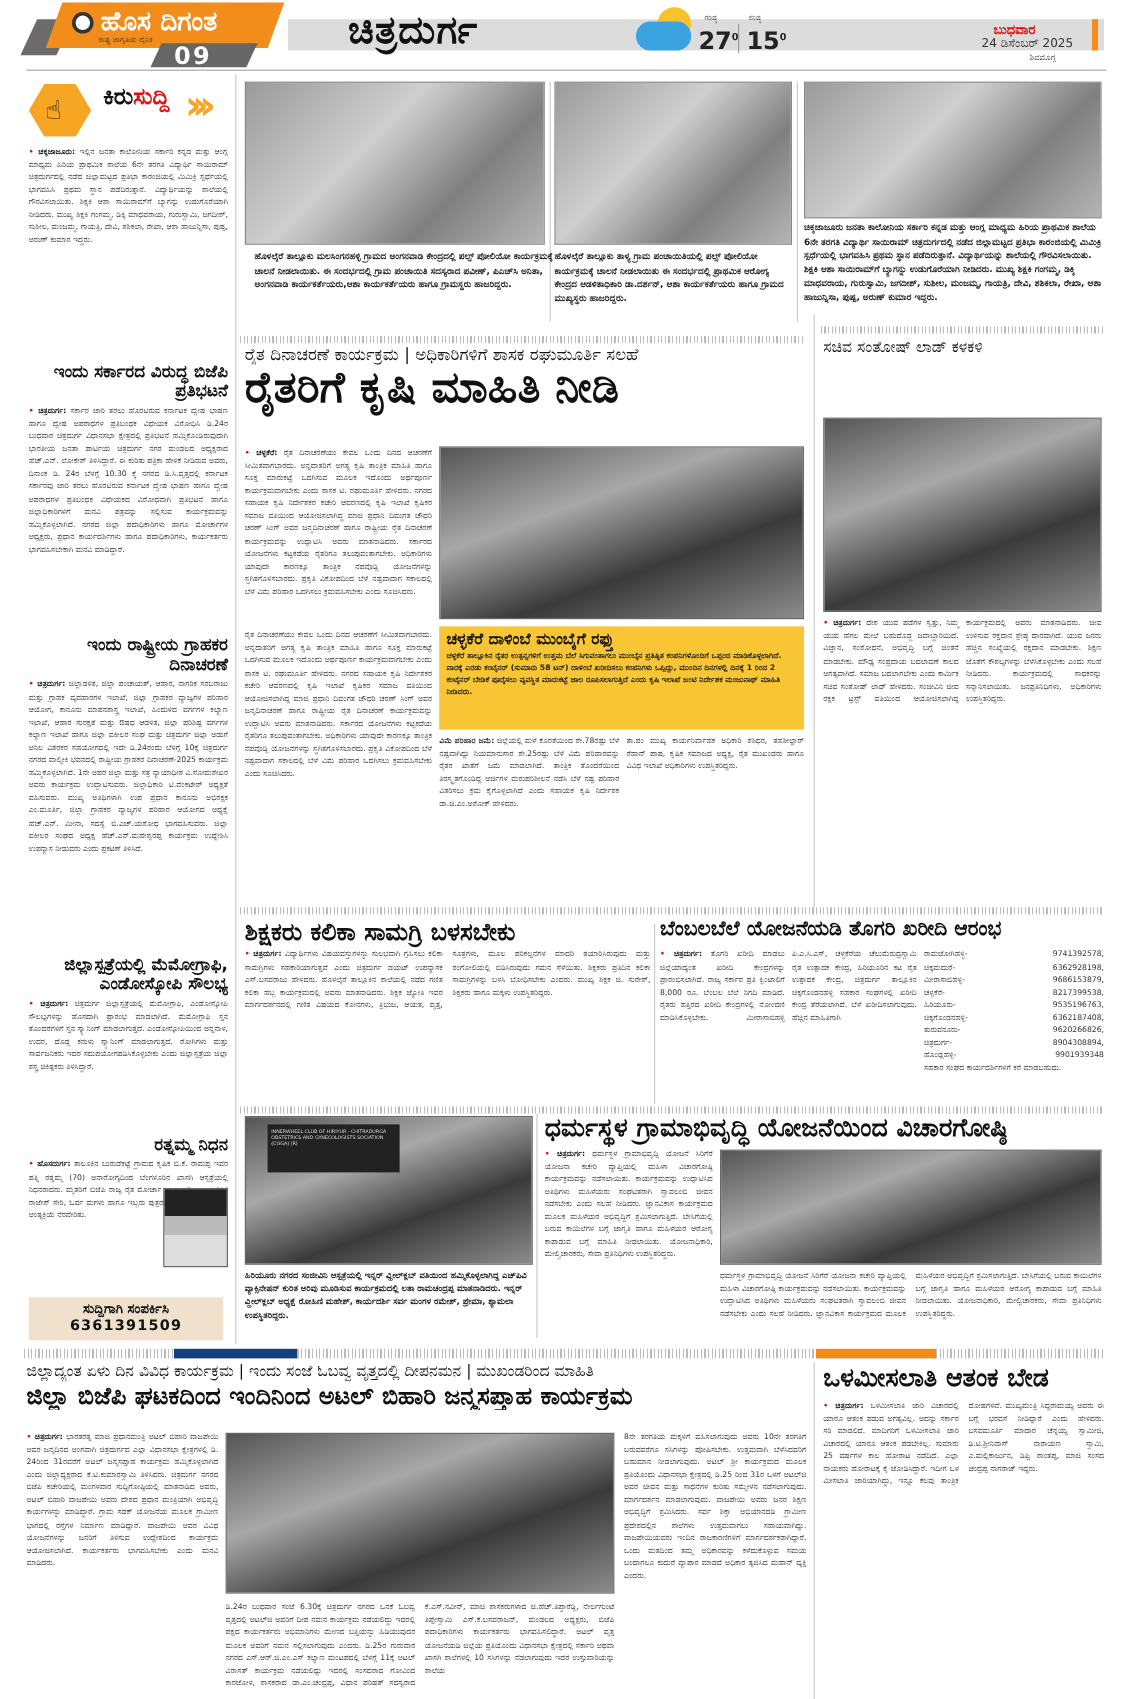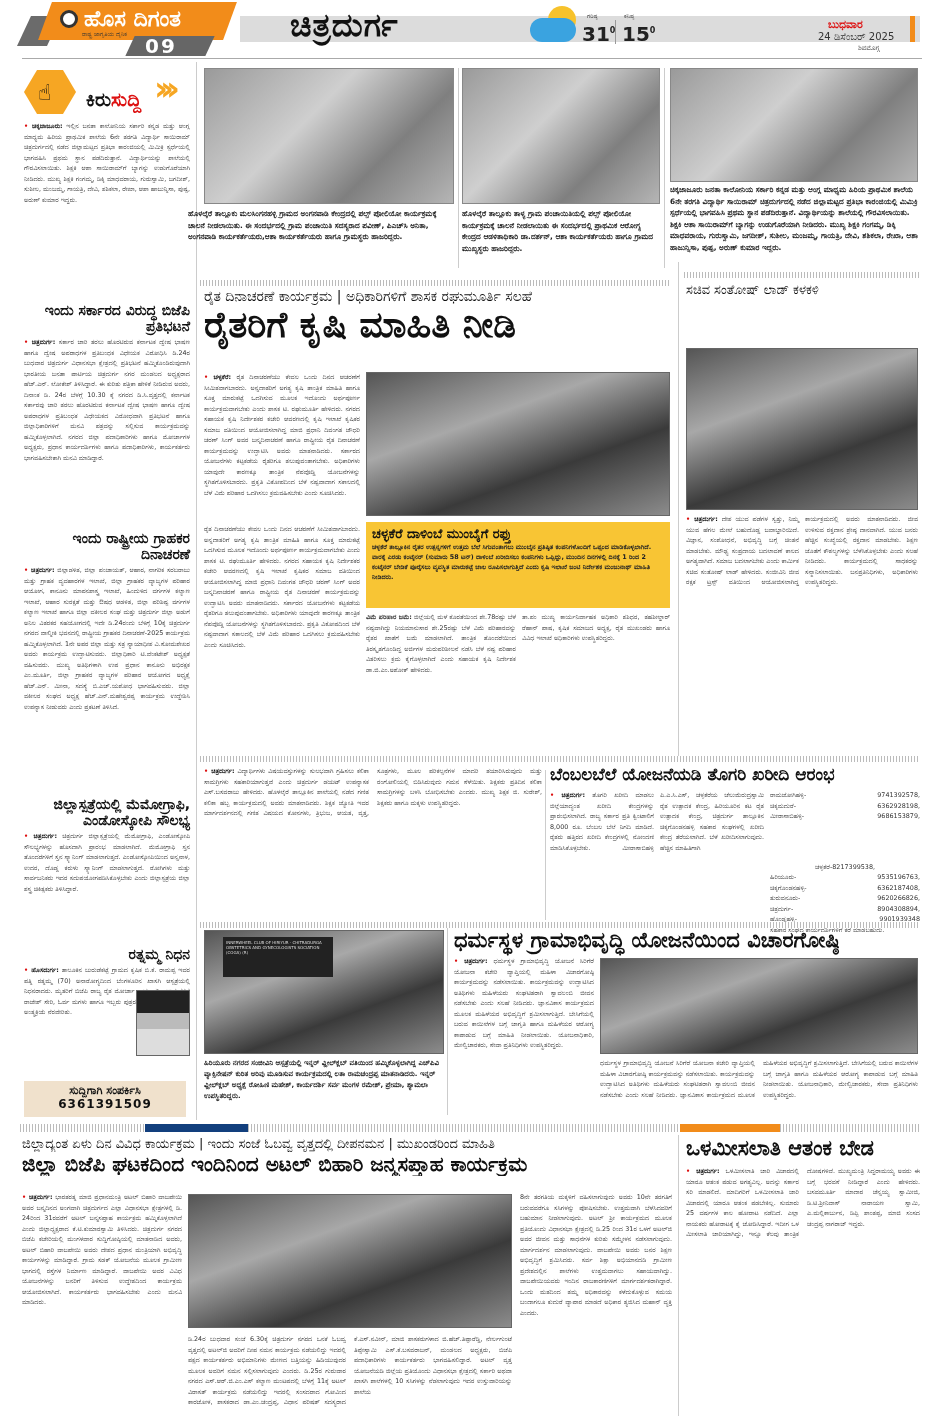--- a/index.html
+++ b/index.html
@@ -37,21 +37,21 @@
   .body-text { font-size: 6.4px; line-height: 10.5px; color: #333; text-align: justify; }
   .dateline { color: #111; font-weight: bold; }
   .dateline::before { content: "• "; color: #d11; }
   .head-l { font-weight: bold; color: #111; line-height: 1.15; }
   .caption { font-size: 7.4px; line-height: 11.5px; color: #222; font-weight: bold; }
 
   
   .ks-hex { left: 24px; top: 70px; width: 52px; height: 44px; background: #f6a623; clip-path: polygon(25% 0, 75% 0, 100% 50%, 75% 100%, 25% 100%, 0 50%); }
   .ks-hand { left: 38px; top: 80px; font-size: 22px; }
   .ks-chev { left: 154px; top: 68px; font-size: 34px; color: #f6a623; font-weight: bold; letter-spacing: -8px; }
-  .ks-label { left: 86px; top: 88px; font-size: 19px; font-weight: bold; white-space: nowrap; }
+  .ks-label { left: 86px; top: 70px; font-size: 19px; font-weight: bold; white-space: nowrap; }
   .ks-label .red { color: #d11; }
 
   .contact-box { left: 24px; top: 1081px; width: 162px; height: 36px; background: #f0e1cc; text-align: center; }
   .contact-box .t { font-size: 11px; font-weight: bold; margin-top: 3px; }
   .contact-box .n { font-size: 12px; font-weight: bold; letter-spacing: 1px; }
 
   .yellow-box { left: 366px; top: 522px; width: 304px; height: 86px; background: #f8c534; padding: 4px 6px; }
   .yellow-box .h { font-size: 13px; font-weight: bold; color: #111; }
   .yellow-box .b { font-size: 6.4px; line-height: 10px; font-weight: bold; color: #222; }
 
@@ -67,21 +67,21 @@
   <div class="abs mh-logo"></div>
   <div class="abs mh-logo-emblem"></div>
   <div class="abs mh-logo-text" style="left:84px;">ಹೊಸ ದಿಗಂತ</div>
   <div class="abs mh-tagline">ರಾಷ್ಟ್ರ ಜಾಗೃತಿಯ ದೈನಿಕ</div>
   <div class="abs mh-page-tab"></div>
   <div class="abs mh-page-no">09</div>
   <div class="abs mh-city">ಚಿತ್ರದುರ್ಗ</div>
   <div class="abs mh-sun"></div>
   <div class="abs mh-cloud"></div>
   <div class="abs mh-temp-label" style="left:587px;top:12px;">ಗರಿಷ್ಠ</div>
-  <div class="abs mh-temp" style="left:582px;top:22px;"><span>31</span><sup>0</sup></div>
+  <div class="abs mh-temp" style="left:582px;top:22px;"><span>27</span><sup>0</sup></div>
   <div class="abs mh-divider"></div>
   <div class="abs mh-temp-label" style="left:624px;top:12px;">ಕನಿಷ್ಠ</div>
   <div class="abs mh-temp" style="left:622px;top:22px;"><span>15</span><sup>0</sup></div>
   <div class="abs mh-day">ಬುಧವಾರ</div>
   <div class="abs mh-date">24 ಡಿಸೆಂಬರ್ 2025</div>
   <div class="abs mh-edition">ಶಿವಮೊಗ್ಗ</div>
   <div class="abs mh-orange-bar"></div>
   <div class="abs mh-rule"></div>
 </div>
 
@@ -122,21 +122,21 @@
   <div class="photo-bw" style="position:absolute;left:112px;top:44px;width:54px;height:66px;background:linear-gradient(180deg,#222 0 35%,#bbb 35% 60%,#ddd 60%);"></div>
   <div class="body-text" style="margin-top:3px;width:166px;height:106px;overflow:hidden;"><span class="dateline">ಹೊಸದುರ್ಗ:</span> <span>ತಾಲೂಕಿನ ಬುರುಡೆಕಟ್ಟೆ ಗ್ರಾಮದ ಕೃಷಿಕ ಬಿ.ಕೆ. ರಾಮಪ್ಪ ಇವರ ಪತ್ನಿ ರತ್ನಮ್ಮ (70) ಅನಾರೋಗ್ಯದಿಂದ ಬೆಂಗಳೂರಿನ ಖಾಸಗಿ ಆಸ್ಪತ್ರೆಯಲ್ಲಿ ನಿಧನರಾದರು. ಮೃತರಿಗೆ ಬಿಜೆಪಿ ರಾಜ್ಯ ರೈತ ಮೋರ್ಚಾ ಕಾರ್ಯದರ್ಶಿ ಬುರುಡೆಕಟ್ಟೆ ರಾಜೇಶ್ ಸೇರಿ, ಓರ್ವ ಮಗಳು ಹಾಗೂ ಇಬ್ಬರು ಪುತ್ರರು ಇದ್ದಾರೆ. ಹೋಬಳಿಯಲ್ಲಿ ಅಂತ್ಯಕ್ರಿಯೆ ನೆರವೇರಿತು.</span></div>
 </div>
 
 <div class="abs contact-box">
   <div class="t">ಸುದ್ದಿಗಾಗಿ ಸಂಪರ್ಕಿಸಿ</div>
   <div class="n">6361391509</div>
 </div>
 
 <div class="abs photo" style="left:204px;top:68px;width:250px;height:136px;"></div>
-<div class="abs caption" style="left:188px;top:208px;width:250px;">ಹೊಳಲ್ಕೆರೆ ತಾಲ್ಲೂಕು ಮಲಸಿಂಗನಹಳ್ಳಿ ಗ್ರಾಮದ ಅಂಗನವಾಡಿ ಕೇಂದ್ರದಲ್ಲಿ ಪಲ್ಸ್ ಪೋಲಿಯೋ ಕಾರ್ಯಕ್ರಮಕ್ಕೆ ಚಾಲನೆ ನೀಡಲಾಯಿತು. ಈ ಸಂದರ್ಭದಲ್ಲಿ ಗ್ರಾಮ ಪಂಚಾಯಿತಿ ಸದಸ್ಯರಾದ ಪವೀಣ್, ಪಿಎಚ್‌ಸಿ ಅನಿತಾ, ಅಂಗನವಾಡಿ ಕಾರ್ಯಕರ್ತೆಯರು,ಆಶಾ ಕಾರ್ಯಕರ್ತೆಯರು ಹಾಗೂ ಗ್ರಾಮಸ್ಥರು ಹಾಜರಿದ್ದರು.</div>
+<div class="abs caption" style="left:212px;top:208px;width:250px;">ಹೊಳಲ್ಕೆರೆ ತಾಲ್ಲೂಕು ಮಲಸಿಂಗನಹಳ್ಳಿ ಗ್ರಾಮದ ಅಂಗನವಾಡಿ ಕೇಂದ್ರದಲ್ಲಿ ಪಲ್ಸ್ ಪೋಲಿಯೋ ಕಾರ್ಯಕ್ರಮಕ್ಕೆ ಚಾಲನೆ ನೀಡಲಾಯಿತು. ಈ ಸಂದರ್ಭದಲ್ಲಿ ಗ್ರಾಮ ಪಂಚಾಯಿತಿ ಸದಸ್ಯರಾದ ಪವೀಣ್, ಪಿಎಚ್‌ಸಿ ಅನಿತಾ, ಅಂಗನವಾಡಿ ಕಾರ್ಯಕರ್ತೆಯರು,ಆಶಾ ಕಾರ್ಯಕರ್ತೆಯರು ಹಾಗೂ ಗ್ರಾಮಸ್ಥರು ಹಾಜರಿದ್ದರು.</div>
 <div class="abs photo" style="left:462px;top:68px;width:198px;height:136px;"></div>
 <div class="abs caption" style="left:462px;top:208px;width:198px;">ಹೊಳಲ್ಕೆರೆ ತಾಲ್ಲೂಕು ತಾಳ್ಯ ಗ್ರಾಮ ಪಂಚಾಯಿತಿಯಲ್ಲಿ ಪಲ್ಸ್ ಪೋಲಿಯೋ ಕಾರ್ಯಕ್ರಮಕ್ಕೆ ಚಾಲನೆ ನೀಡಲಾಯಿತು ಈ ಸಂದರ್ಭದಲ್ಲಿ ಪ್ರಾಥಮಿಕ ಆರೋಗ್ಯ ಕೇಂದ್ರದ ಆಡಳಿತಾಧಿಕಾರಿ ಡಾ.ದರ್ಶನ್, ಆಶಾ ಕಾರ್ಯಕರ್ತೆಯರು ಹಾಗೂ ಗ್ರಾಮದ ಮುಖ್ಯಸ್ಥರು ಹಾಜರಿದ್ದರು.</div>
 <div class="abs photo" style="left:670px;top:68px;width:248px;height:114px;"></div>
 <div class="abs caption" style="left:670px;top:184px;width:248px;height:86px;overflow:hidden;">ಚಿಕ್ಕಜಾಜೂರು ಜನತಾ ಕಾಲೋನಿಯ ಸರ್ಕಾರಿ ಕನ್ನಡ ಮತ್ತು ಆಂಗ್ಲ ಮಾಧ್ಯಮ ಹಿರಿಯ ಪ್ರಾಥಮಿಕ ಶಾಲೆಯ 6ನೇ ತರಗತಿ ವಿದ್ಯಾರ್ಥಿ ಸಾಯಿರಾಮ್ ಚಿತ್ರದುರ್ಗದಲ್ಲಿ ನಡೆದ ಜಿಲ್ಲಾಮಟ್ಟದ ಪ್ರತಿಭಾ ಕಾರಂಜಿಯಲ್ಲಿ ಮಿಮಿಕ್ರಿ ಸ್ಪರ್ಧೆಯಲ್ಲಿ ಭಾಗವಹಿಸಿ ಪ್ರಥಮ ಸ್ಥಾನ ಪಡೆದಿರುತ್ತಾನೆ. ವಿದ್ಯಾರ್ಥಿಯನ್ನು ಶಾಲೆಯಲ್ಲಿ ಗೌರವಿಸಲಾಯಿತು. ಶಿಕ್ಷಕಿ ಆಶಾ ಸಾಯಿರಾಮ್‌ಗೆ ಬ್ಯಾಗನ್ನು ಉಡುಗೊರೆಯಾಗಿ ನೀಡಿದರು. ಮುಖ್ಯ ಶಿಕ್ಷಕಿ ಗಂಗಮ್ಮ, ಡಿಕ್ಕಿ ಮಾಧವರಾಯ, ಗುರುಸ್ವಾಮಿ, ಜಗದೀಶ್, ಸುಶೀಲ, ಮಂಜಮ್ಮ, ಗಾಯತ್ರಿ, ದೇವಿ, ಶಶಿಕಲಾ, ರೇಖಾ, ಆಶಾ ಹಾಜುನ್ನಿಸಾ, ಪುಷ್ಪ, ಅರುಣ್ ಕುಮಾರ ಇದ್ದರು.</div>
 
 <div class="abs hatch" style="left:200px;top:280px;width:470px;"></div>
 <div class="abs hatch" style="left:684px;top:272px;width:236px;"></div>
 
 <div class="abs" style="left:204px;top:288px;width:466px;">
   <div style="font-size:14px;white-space:nowrap;overflow:hidden;">ರೈತ ದಿನಾಚರಣೆ ಕಾರ್ಯಕ್ರಮ | ಅಧಿಕಾರಿಗಳಿಗೆ ಶಾಸಕ ರಘುಮೂರ್ತಿ ಸಲಹೆ</div>
@@ -154,20 +154,21 @@
 
 <div class="abs" style="left:686px;top:282px;width:234px;">
   <div style="font-size:13px;white-space:nowrap;">ಸಚಿವ ಸಂತೋಷ್ ಲಾಡ್ ಕಳಕಳಿ</div>
 </div>
 <div class="abs photo-bw" style="left:686px;top:348px;width:232px;height:162px;"></div>
 <div class="abs body-text" style="left:686px;top:514px;width:232px;height:240px;overflow:hidden;column-count:2;column-gap:6px;"><span class="dateline">ಚಿತ್ರದುರ್ಗ:</span> <span>ದೇಶ ಯುವ ಪಡೆಗಳ ಸ್ವತ್ತು, ನಿಮ್ಮ ಯುವ ಹೆಗಲ ಮೇಲೆ ಬಹುದೊಡ್ಡ ಜವಾಬ್ದಾರಿಯಿದೆ. ವಿಜ್ಞಾನ, ಸಂಶೋಧನೆ, ಅಭಿವೃದ್ಧಿ ಬಗ್ಗೆ ಚಿಂತನೆ ಮಾಡಬೇಕು. ಮೌಢ್ಯ ಸಂಪ್ರದಾಯ ಬದಲಾವಣೆ ಕಾಲದ ಅಗತ್ಯವಾಗಿದೆ. ಸಮಾಜ ಬದಲಾಗಬೇಕು ಎಂದು ಕಾರ್ಮಿಕ ಸಚಿವ ಸಂತೋಷ್ ಲಾಡ್ ಹೇಳಿದರು. ಸಂಜೀವಿನಿ ಜೀವ ರಕ್ಷಕ ಟ್ರಸ್ಟ್ ವತಿಯಿಂದ ಆಯೋಜಿಸಲಾಗಿದ್ದ ಕಾರ್ಯಕ್ರಮದಲ್ಲಿ ಅವರು ಮಾತನಾಡಿದರು. ಜೀವ ಉಳಿಸುವ ರಕ್ತದಾನ ಶ್ರೇಷ್ಠ ದಾನವಾಗಿದೆ. ಯುವ ಜನರು ಹೆಚ್ಚಿನ ಸಂಖ್ಯೆಯಲ್ಲಿ ರಕ್ತದಾನ ಮಾಡಬೇಕು. ಶಿಕ್ಷಣ ಜೊತೆಗೆ ಕೌಶಲ್ಯಗಳನ್ನು ಬೆಳೆಸಿಕೊಳ್ಳಬೇಕು ಎಂದು ಸಲಹೆ ನೀಡಿದರು. ಕಾರ್ಯಕ್ರಮದಲ್ಲಿ ಸಾಧಕರನ್ನು ಸನ್ಮಾನಿಸಲಾಯಿತು. ಜನಪ್ರತಿನಿಧಿಗಳು, ಅಧಿಕಾರಿಗಳು ಉಪಸ್ಥಿತರಿದ್ದರು.</span></div>
 
 <div class="abs hatch" style="left:200px;top:756px;width:720px;"></div>
 
 <div class="abs" style="left:204px;top:764px;width:338px;">
+  <div style="font-size:20px;font-weight:bold;white-space:nowrap;">ಶಿಕ್ಷಕರು ಕಲಿಕಾ ಸಾಮಗ್ರಿ ಬಳಸಬೇಕು</div>
   <div class="body-text" style="margin-top:2px;height:126px;overflow:hidden;column-count:2;column-gap:8px;"><span class="dateline">ಚಿತ್ರದುರ್ಗ:</span> <span>ವಿದ್ಯಾರ್ಥಿಗಳು ವಿಷಯವಸ್ತುಗಳನ್ನು ಸುಲಭವಾಗಿ ಗ್ರಹಿಸಲು ಕಲಿಕಾ ಸಾಮಗ್ರಿಗಳು ಸಹಕಾರಿಯಾಗುತ್ತವೆ ಎಂದು ಚಿತ್ರದುರ್ಗ ಡಯಟ್ ಉಪನ್ಯಾಸಕ ಎಸ್.ಬಸವರಾಜು ಹೇಳಿದರು. ಹೊಳಲ್ಕೆರೆ ತಾಲ್ಲೂಕಿನ ಶಾಲೆಯಲ್ಲಿ ನಡೆದ ಗಣಿತ ಕಲಿಕಾ ಹಬ್ಬ ಕಾರ್ಯಕ್ರಮದಲ್ಲಿ ಅವರು ಮಾತನಾಡಿದರು. ಶಿಕ್ಷಕ ಜ್ಯೋತಿ ಇವರ ಮಾರ್ಗದರ್ಶನದಲ್ಲಿ ಗಣಿತ ವಿಷಯದ ಕೋನಗಳು, ತ್ರಿಭುಜ, ಆಯತ, ವೃತ್ತ, ಸೂತ್ರಗಳು, ಮೂಲ ಪರಿಕಲ್ಪನೆಗಳ ಮಾದರಿ ತಯಾರಿಸಿರುವುದು ಮತ್ತು ರಂಗೋಲಿಯಲ್ಲಿ ಬಿಡಿಸಿರುವುದು ಗಮನ ಸೆಳೆಯಿತು. ಶಿಕ್ಷಕರು ಪ್ರತಿದಿನ ಕಲಿಕಾ ಸಾಮಗ್ರಿಗಳನ್ನು ಬಳಸಿ ಬೋಧಿಸಬೇಕು ಎಂದರು. ಮುಖ್ಯ ಶಿಕ್ಷಕ ಜಿ. ಸುರೇಶ್, ಶಿಕ್ಷಕರು ಹಾಗೂ ಮಕ್ಕಳು ಉಪಸ್ಥಿತರಿದ್ದರು.</span></div>
 </div>
 
 <div class="abs" style="left:550px;top:764px;width:370px;">
   <div style="font-size:17px;font-weight:bold;white-space:nowrap;">ಬೆಂಬಲಬೆಲೆ ಯೋಜನೆಯಡಿ ತೊಗರಿ ಖರೀದಿ ಆರಂಭ</div>
 </div>
 <div class="abs body-text" style="left:550px;top:790px;width:214px;height:126px;overflow:hidden;column-count:2;column-gap:6px;"><span class="dateline">ಚಿತ್ರದುರ್ಗ:</span> <span>ತೊಗರಿ ಖರೀದಿ ಮಾಡಲು ಜಿಲ್ಲೆಯಾದ್ಯಂತ ಖರೀದಿ ಕೇಂದ್ರಗಳನ್ನು ಪ್ರಾರಂಭಿಸಲಾಗಿದೆ. ರಾಜ್ಯ ಸರ್ಕಾರ ಪ್ರತಿ ಕ್ವಿಂಟಾಲಿಗೆ 8,000 ರೂ. ಬೆಂಬಲ ಬೆಲೆ ನಿಗದಿ ಮಾಡಿದೆ. ರೈತರು ಹತ್ತಿರದ ಖರೀದಿ ಕೇಂದ್ರಗಳಲ್ಲಿ ನೋಂದಣಿ ಮಾಡಿಸಿಕೊಳ್ಳಬೇಕು. ಮೀರಾಸಾಬಿಹಳ್ಳಿ ಪಿ.ಎ.ಸಿ.ಎಸ್, ಚಳ್ಳಕೆರೆಯ ಚೆಲುಮೆರುದ್ರಸ್ವಾಮಿ ರೈತ ಉತ್ಪಾದಕ ಕೇಂದ್ರ, ಹಿರಿಯೂರಿನ ಕಟ ರೈತ ಉತ್ಪಾದಕ ಕೇಂದ್ರ, ಚಿತ್ರದುರ್ಗ ತಾಲ್ಲೂಕಿನ ಚಿಕ್ಕಗೊಂಡನಹಳ್ಳಿ ಸಹಕಾರ ಸಂಘಗಳಲ್ಲಿ ಖರೀದಿ ಕೇಂದ್ರ ತೆರೆಯಲಾಗಿದೆ. ಬೆಳೆ ಖರೀದಿಸಲಾಗುವುದು. ಹೆಚ್ಚಿನ ಮಾಹಿತಿಗಾಗಿ</span></div>
 <div class="abs" style="left:770px;top:790px;width:150px;font-size:6.4px;line-height:10.5px;color:#333;">
   <div id="contact-rows">
       <div style="display: flex; justify-content: space-between;">
@@ -175,21 +176,21 @@
         <span>9741392578,</span>
       </div>
       <div style="display: flex; justify-content: space-between;">
         <span>ಚಿಕ್ಕಮದುರೆ-</span>
         <span>6362928198,</span>
       </div>
       <div style="display: flex; justify-content: space-between;">
         <span>ಮೀರಾಸಾಬಿಹಳ್ಳಿ-</span>
         <span>9686153879,</span>
       </div>
-      <div style="display: flex; justify-content: center; margin-top: 40px;">
+      <div style="display: flex; justify-content: space-between;">
         <span>ಚಳ್ಳಕೆರೆ-</span>
         <span>8217399538,</span>
       </div>
       <div style="display: flex; justify-content: space-between;">
         <span>ಹಿರಿಯೂರು-</span>
         <span>9535196763,</span>
       </div>
       <div style="display: flex; justify-content: space-between;">
         <span>ಚಿಕ್ಕಗೊಂಡನಹಳ್ಳಿ-</span>
         <span>6362187408,</span>

